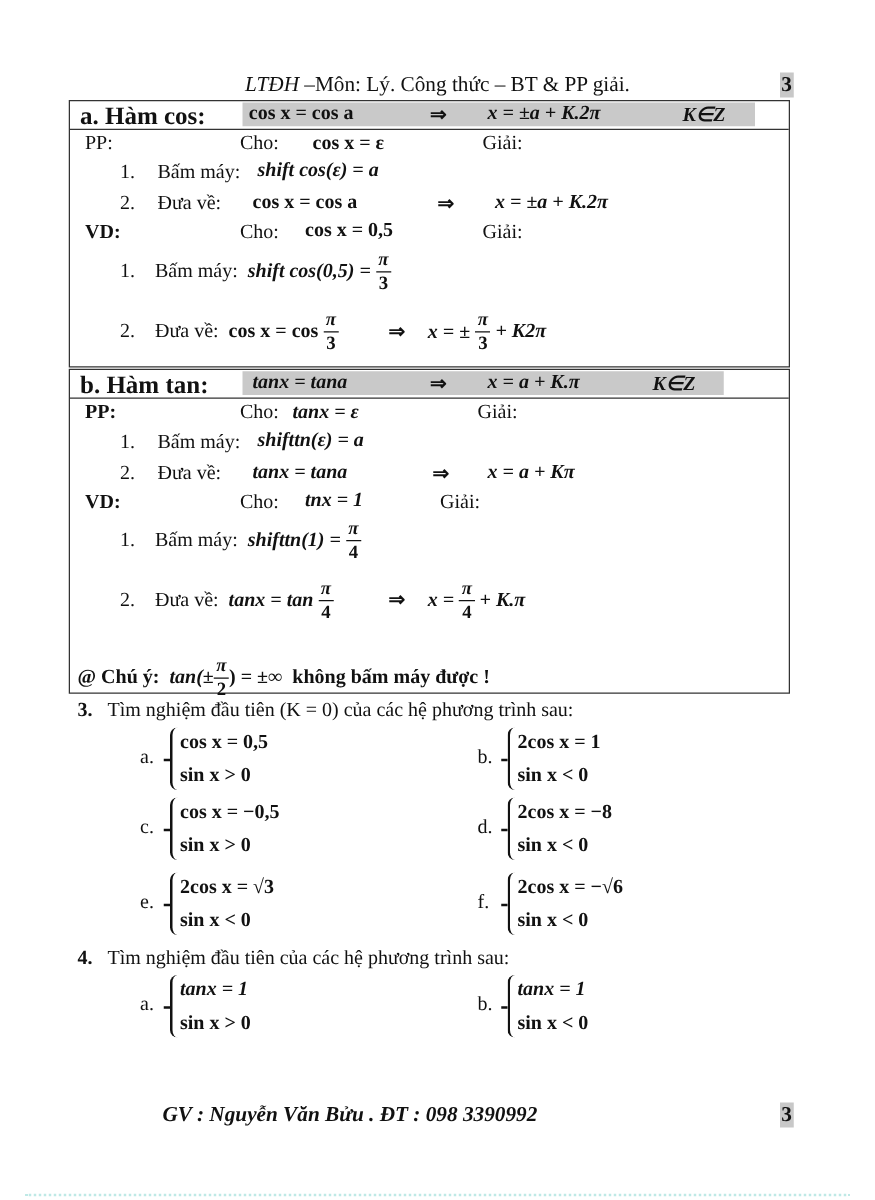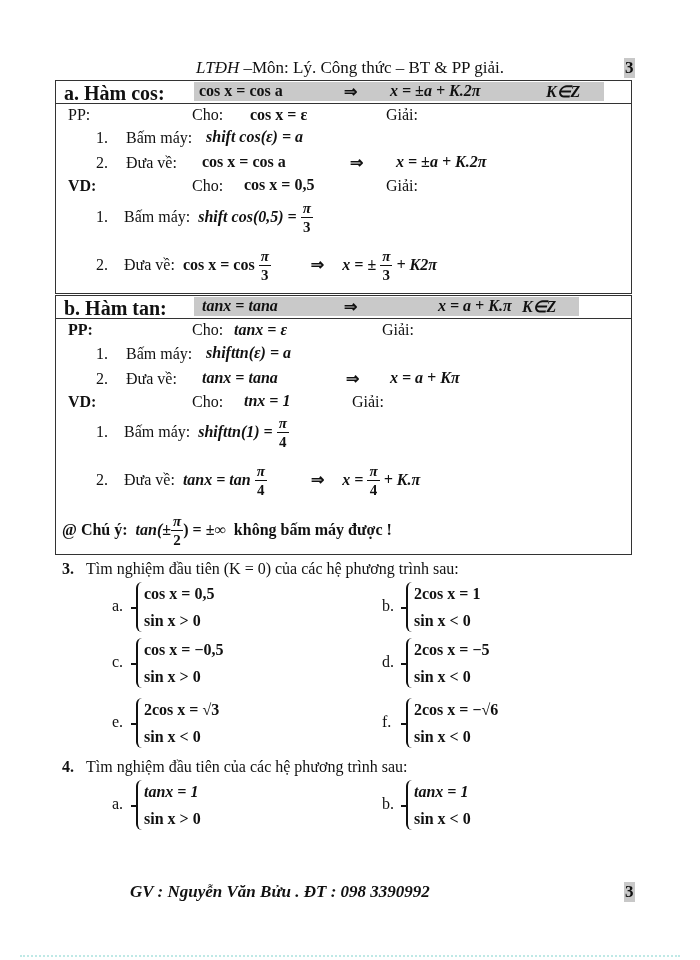--- a/index.html
+++ b/index.html
@@ -83,21 +83,21 @@
     <span class="m mi">+ K2π</span>
   </div>
 </div>
 
 <div class="box" style="top:295px; height:258px;">
   <div class="bar" style="top:0;">
     <span class="lbl">b. Hàm tan:</span>
     <div class="shade" style="left:138px; width:385px;"></div>
     <span class="abs m mi" style="left:146px; top:1px;">tanx = tana</span>
     <span class="abs m" style="left:288px; top:1px;">⇒</span>
-    <span class="abs m mi" style="left:334px; top:1px;margin-left:48px;">x = a + K.π</span>
+    <span class="abs m mi" style="left:334px; top:1px;">x = a + K.π</span>
     <span class="abs m mi" style="left:466px; top:1px;">K∈Z</span>
   </div>
 
   <span class="abs t" style="left:12px; top:25px; font-weight:bold;">PP:</span>
   <span class="abs t" style="left:136px; top:25px;">Cho:</span>
   <span class="abs m mi" style="left:178px; top:25px;">tanx = ε</span>
   <span class="abs t" style="left:326px; top:25px;">Giải:</span>
 
   <span class="abs t" style="left:40px; top:49px;">1.</span>
   <span class="abs t" style="left:70px; top:49px;">Bấm máy:</span>
@@ -125,21 +125,21 @@
     <span class="t">2.</span>&nbsp;&nbsp;&nbsp;
     <span class="t">Đưa về:</span>&nbsp;
     <span class="m mi">tanx = tan</span>
     <span class="frac"><span class="n">π</span><span class="d">4</span></span>
     <span class="m" style="margin-left:40px;">⇒</span>
     <span class="m mi" style="margin-left:14px;">x =</span>
     <span class="frac"><span class="n">π</span><span class="d">4</span></span>
     <span class="m mi">+ K.π</span>
   </div>
 
-  <div class="abs" style="left:6px; top:218px;">
+  <div class="abs" style="left:6px; top:230px;">
     <span class="t" style="font-weight:bold;">@ Chú ý:</span>&nbsp;
     <span class="m mi">tan(±</span><span class="frac"><span class="n">π</span><span class="d">2</span></span><span class="m">) = ±∞</span>&nbsp;
     <span class="t" style="font-weight:bold;">không bấm máy được !</span>
   </div>
 </div>
 
 <div class="abs" style="left:62px; top:560px; font-size:16px;">
   <b>3.</b>&nbsp;&nbsp;&nbsp;<span>Tìm nghiệm  đầu tiên  (K = 0) của các hệ phương trình sau:</span>
 </div>
 
@@ -151,21 +151,21 @@
   <span class="t" style="position:absolute; left:0; top:17px;">b.</span>
   <div class="brace" style="left:22px;"><span class="sys-line">2cos x = 1</span><span class="sys-line">sin x &lt; 0</span></div>
 </div>
 
 <div class="abs" style="left:112px; top:636px;">
   <span class="t" style="position:absolute; left:0; top:17px;">c.</span>
   <div class="brace" style="left:22px;"><span class="sys-line">cos x = −0,5</span><span class="sys-line">sin x &gt; 0</span></div>
 </div>
 <div class="abs" style="left:382px; top:636px;">
   <span class="t" style="position:absolute; left:0; top:17px;">d.</span>
-  <div class="brace" style="left:22px;"><span class="sys-line">2cos x = −5</span><span class="sys-line">sin x &lt; 0</span></div>
+  <div class="brace" style="left:22px;"><span class="sys-line">2cos x = −8</span><span class="sys-line">sin x &lt; 0</span></div>
 </div>
 
 <div class="abs" style="left:112px; top:696px;">
   <span class="t" style="position:absolute; left:0; top:17px;">e.</span>
   <div class="brace" style="left:22px;"><span class="sys-line">2cos x = √3</span><span class="sys-line">sin x &lt; 0</span></div>
 </div>
 <div class="abs" style="left:382px; top:696px;">
   <span class="t" style="position:absolute; left:0; top:17px;">f.</span>
   <div class="brace" style="left:22px;"><span class="sys-line">2cos x = −√6</span><span class="sys-line">sin x &lt; 0</span></div>
 </div>

